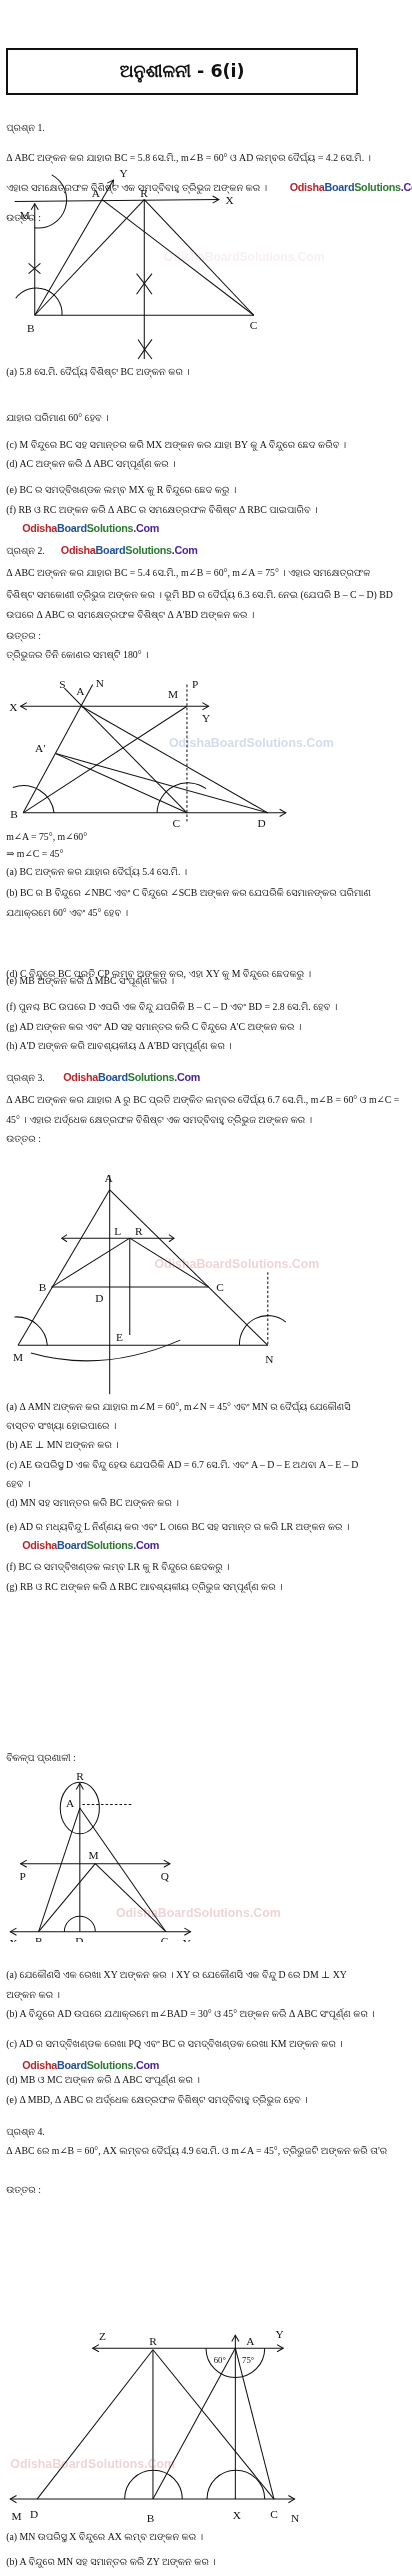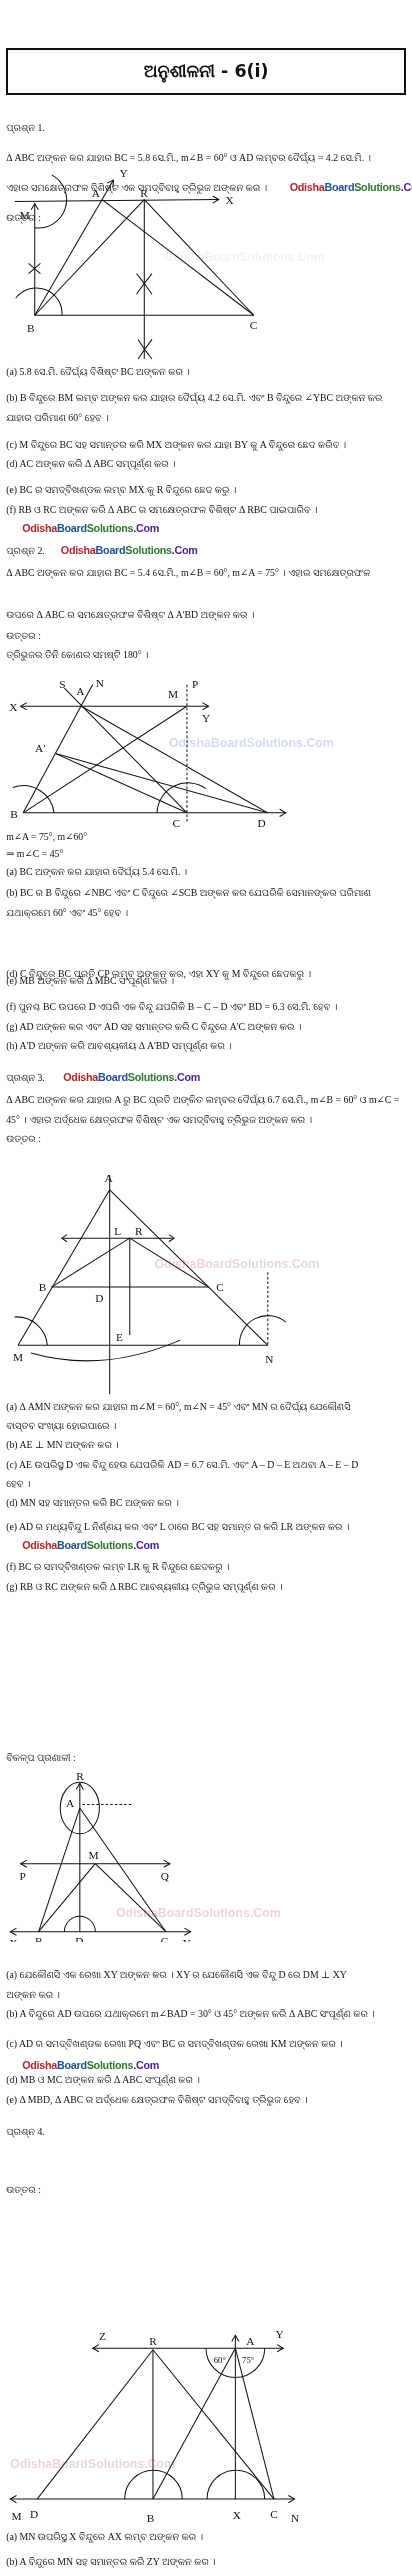--- a/index.html
+++ b/index.html
@@ -5,21 +5,21 @@
   html, body { margin: 0; padding: 0; background: #ffffff; }
   body {
     width: 412px;
     font-family: "Liberation Serif", "DejaVu Serif", serif;
     color: #111;
     font-size: 9.8px;
     line-height: 1.25;
   }
   .page { position: relative; width: 412px; height: 2919px; }
   .title-box {
-    position: absolute; left: 6.2px; top: 48px; width: 400px; height: 47px;
+    position: absolute; left: 6.2px; top: 48px; width: 352px; height: 47px;
     border: 2.6px solid #111; box-sizing: border-box;
     display: flex; align-items: center; justify-content: center;
     font-size: 17.5px; font-weight: bold; font-family: "DejaVu Sans", sans-serif;
   }
   .t { position: absolute; left: 6.2px; white-space: nowrap; }
   .wm { font-family: "Liberation Sans", "DejaVu Sans", sans-serif; font-weight: bold; font-size: 10.8px; letter-spacing: -0.3px; }
   .wm .w1 { color: #b5272d; padding-left: 16px; }
   .wm .w2 { color: #1f4f96; }
   .wm .w3 { color: #2e7a32; }
   .wm .w4 { color: #4b1f96; }
@@ -69,32 +69,32 @@
     <text x="438" y="117">X</text>
     <text x="38" y="145">M</text>
     <text x="52" y="365">B</text>
     <text x="485" y="360">C</text>
     <g class="wm faint">
         <text x="318" y="228" style="font-family:'Liberation Sans',sans-serif;font-weight:bold;font-size:24px;fill:#b5272d;opacity:.25">OdishaBoardSolutions.Com</text>
       </g>
   </svg>
 
   <div class="t" style="top:366px">(a) 5.8 ସେ.ମି. ଦୈର୍ଘ୍ୟ ବିଶିଷ୍ଟ BC ଅଙ୍କନ କର ।</div>
-  <div class="t" style="top:392px">(b) B ବିନ୍ଦୁରେ BM ଲମ୍ବ ଅଙ୍କନ କର ଯାହାର ଦୈର୍ଘ୍ୟ 4.2 ସେ.ମି. ଏବଂ B ବିନ୍ଦୁରେ ∠YBC ଅଙ୍କନ କର</div>
   <div class="t" style="top:412px">ଯାହାର ପରିମାଣ 60° ହେବ ।</div>
   <div class="t" style="top:439px">(c) M ବିନ୍ଦୁରେ BC ସହ ସମାନ୍ତର କରି MX ଅଙ୍କନ କର ଯାହା BY କୁ A ବିନ୍ଦୁରେ ଛେଦ କରିବ ।</div>
   <div class="t" style="top:458px">(d) AC ଅଙ୍କନ କରି Δ ABC ସମ୍ପୂର୍ଣ୍ଣ କର ।</div>
   <div class="t" style="top:484px">(e) BC ର ସମଦ୍ବିଖଣ୍ଡକ ଲମ୍ବ MX କୁ R ବିନ୍ଦୁରେ ଛେଦ କରୁ ।</div>
   <div class="t" style="top:504px">(f) RB ଓ RC ଅଙ୍କନ କରି Δ ABC ର ସମକ୍ଷେତ୍ରଫଳ ବିଶିଷ୍ଟ Δ RBC ପାଇପାରିବ ।</div>
   <div class="t wm" style="top:522px"><span class="w1">Odisha</span><span class="w2">Board</span><span class="w3">Solutions</span><span class="w4">.Com</span></div>
 
   <div class="t" style="top:544px">
     <span>ପ୍ରଶ୍ନ 2.</span><span class="wm"><span class="w1">Odisha</span><span class="w2">Board</span><span class="w3">Solutions</span><span class="w4">.Com</span></span>
   </div>
   <div class="t" style="top:567px">Δ ABC ଅଙ୍କନ କର ଯାହାର BC = 5.4 ସେ.ମି., m∠B = 60°, m∠A = 75° । ଏହାର ସମକ୍ଷେତ୍ରଫଳ</div>
+  <div class="t" style="top:589px">ବିଶିଷ୍ଟ ସମକୋଣୀ ତ୍ରିଭୁଜ ଅଙ୍କନ କର । ଭୂମି BD ର ଦୈର୍ଘ୍ୟ 6.3 ସେ.ମି. ନେଇ (ଯେପରି B – C – D) BD</div>
   <div class="t" style="top:609px">ଉପରେ Δ ABC ର ସମକ୍ଷେତ୍ରଫଳ ବିଶିଷ୍ଟ Δ A'BD ଅଙ୍କନ କର ।</div>
   <div class="t" style="top:630px">ଉତ୍ତର :</div>
   <div class="t" style="top:649px">ତ୍ରିଭୁଜର ତିନି କୋଣର ସମଷ୍ଟି 180° ।</div>
 
   <svg class="fig" style="top:670px;font-size:19px" width="412" height="160" viewBox="0 0 800 310">
     <line class="ln" x1="40" y1="70" x2="405" y2="70"></line>
     <polyline class="ln" points="52,63 40,70 52,77"></polyline>
     <polyline class="ln" points="393,63 405,70 393,77"></polyline>
     <line class="ln" x1="45" y1="277" x2="555" y2="277"></line>
     <polyline class="ln" points="543,270 555,277 543,284"></polyline>
@@ -121,21 +121,21 @@
     <text x="328" y="150" style="font-family:'Liberation Sans',sans-serif;font-weight:bold;font-size:24px;fill:#1f4f96;opacity:.2">OdishaBoardSolutions.Com</text>
   </svg>
 
   <div class="t" style="top:831px">m∠A = 75°, m∠60°</div>
   <div class="t" style="top:848px">⇒ m∠C = 45°</div>
   <div class="t" style="top:866px">(a) BC ଅଙ୍କନ କର ଯାହାର ଦୈର୍ଘ୍ୟ 5.4 ସେ.ମି. ।</div>
   <div class="t" style="top:887px">(b) BC ର B ବିନ୍ଦୁରେ ∠NBC ଏବଂ C ବିନ୍ଦୁରେ ∠SCB ଅଙ୍କନ କର ଯେପରିକି ସେମାନଙ୍କର ପରିମାଣ</div>
   <div class="t" style="top:907px">ଯଥାକ୍ରମେ 60° ଏବଂ 45° ହେବ ।</div>
   <div class="t" style="top:968px">(d) C ବିନ୍ଦୁରେ BC ପ୍ରତି CP ଲମ୍ବ ଅଙ୍କନ କର, ଏହା XY କୁ M ବିନ୍ଦୁରେ ଛେଦକରୁ ।</div>
   <div class="t" style="top:975px">(e) MB ଅଙ୍କନ କରି Δ MBC ସଂପୂର୍ଣ୍ଣ କର ।</div>
-  <div class="t" style="top:1001px">(f) ପୁନଶ୍ଚ BC ଉପରେ D ଏପରି ଏକ ବିନ୍ଦୁ ଯପରିକି B – C – D ଏବଂ BD = 6.3 ସେ.ମି. ହେବ ।</div>
+  <div class="t" style="top:1001px">(f) ପୁନଶ୍ଚ BC ଉପରେ D ଏପରି ଏକ ବିନ୍ଦୁ ଯପରିକି B – C – D ଏବଂ BD = 2.8 ସେ.ମି. ହେବ ।</div>
   <div class="t" style="top:1021px">(g) AD ଅଙ୍କନ କର ଏବଂ AD ସହ ସମାନ୍ତର କରି C ବିନ୍ଦୁରେ A'C ଅଙ୍କନ କର ।</div>
   <div class="t" style="top:1040px">(h) A'D ଅଙ୍କନ କରି ଆବଶ୍ୟକୀୟ Δ A'BD ସମ୍ପୂର୍ଣ୍ଣ କର ।</div>
 
   <div class="t" style="top:1071px">
     <span>ପ୍ରଶ୍ନ 3.</span>
     <span class="wm"><span class="w1">Odisha</span><span class="w2">Board</span><span class="w3">Solutions</span><span class="w4">.Com</span></span>
   </div>
   <div class="t" style="top:1094px">Δ ABC ଅଙ୍କନ କର ଯାହାର A ରୁ BC ପ୍ରତି ଅଙ୍କିତ ଲମ୍ବର ଦୈର୍ଘ୍ୟ 6.7 ସେ.ମି., m∠B = 60° ଓ m∠C =</div>
   <div class="t" style="top:1114px">45° । ଏହାର ଅର୍ଦ୍ଧେକ କ୍ଷେତ୍ରଫଳ ବିଶିଷ୍ଟ ଏକ ସମଦ୍ବିବାହୁ ତ୍ରିଭୁଜ ଅଙ୍କନ କର ।</div>
   <div class="t" style="top:1133px">ଉତ୍ତର :</div>
@@ -212,20 +212,21 @@
 
   <div class="t" style="top:1969px">(a) ଯେକୌଣସି ଏକ ରେଖା XY ଅଙ୍କନ କର । XY  ର ଯେକୌଣସି ଏକ ବିନ୍ଦୁ D ରେ DM ⊥ XY</div>
   <div class="t" style="top:1989px">ଅଙ୍କନ କର ।</div>
   <div class="t" style="top:2008px">(b) A ବିନ୍ଦୁରେ AD ଉପରେ ଯଥାକ୍ରମେ m∠BAD = 30° ଓ 45° ଅଙ୍କନ କରି Δ ABC ସଂପୂର୍ଣ୍ଣ କର ।</div>
   <div class="t" style="top:2038px">(c) AD ର ସମଦ୍ବିଖଣ୍ଡକ ରେଖା PQ  ଏବଂ BC ର ସମଦ୍ବିଖଣ୍ଡକ ରେଖା KM ଅଙ୍କନ କର ।</div>
   <div class="t wm" style="top:2059px"><span class="w1">Odisha</span><span class="w2">Board</span><span class="w3">Solutions</span><span class="w4">.Com</span></div>
   <div class="t" style="top:2074px">(d) MB ଓ MC ଅଙ୍କନ କରି Δ ABC ସଂପୂର୍ଣ୍ଣ କର ।</div>
   <div class="t" style="top:2094px">(e) Δ MBD, Δ ABC ର ଅର୍ଦ୍ଧେକ କ୍ଷେତ୍ରଫଳ ବିଶିଷ୍ଟ ସମଦ୍ବିବାହୁ ତ୍ରିଭୁଜ ହେବ ।</div>
 
   <div class="t" style="top:2126px">ପ୍ରଶ୍ନ 4.</div>
+  <div class="t" style="top:2145px">Δ ABC ରେ m∠B = 60°, AX ଲମ୍ବର ଦୈର୍ଘ୍ୟ 4.9 ସେ.ମି. ଓ m∠A = 45°, ତ୍ରିଭୁଜଟି ଅଙ୍କନ କରି ତା'ର</div>
   <div class="t" style="top:2184px">ଉତ୍ତର :</div>
 
   <svg class="fig" style="top:2329px;font-size:19px" width="412" height="196" viewBox="0 0 800 380">
     <line class="ln" x1="180" y1="37" x2="550" y2="37"></line>
     <polyline class="ln" points="192,30 180,37 192,44"></polyline>
     <polyline class="ln" points="538,30 550,37 538,44"></polyline>
     <line class="ln" x1="20" y1="330" x2="572" y2="330"></line>
     <polyline class="ln" points="32,323 20,330 32,337"></polyline>
     <polyline class="ln" points="560,323 572,330 560,337"></polyline>
     <line class="ln" x1="297" y1="40" x2="72" y2="330"></line>

